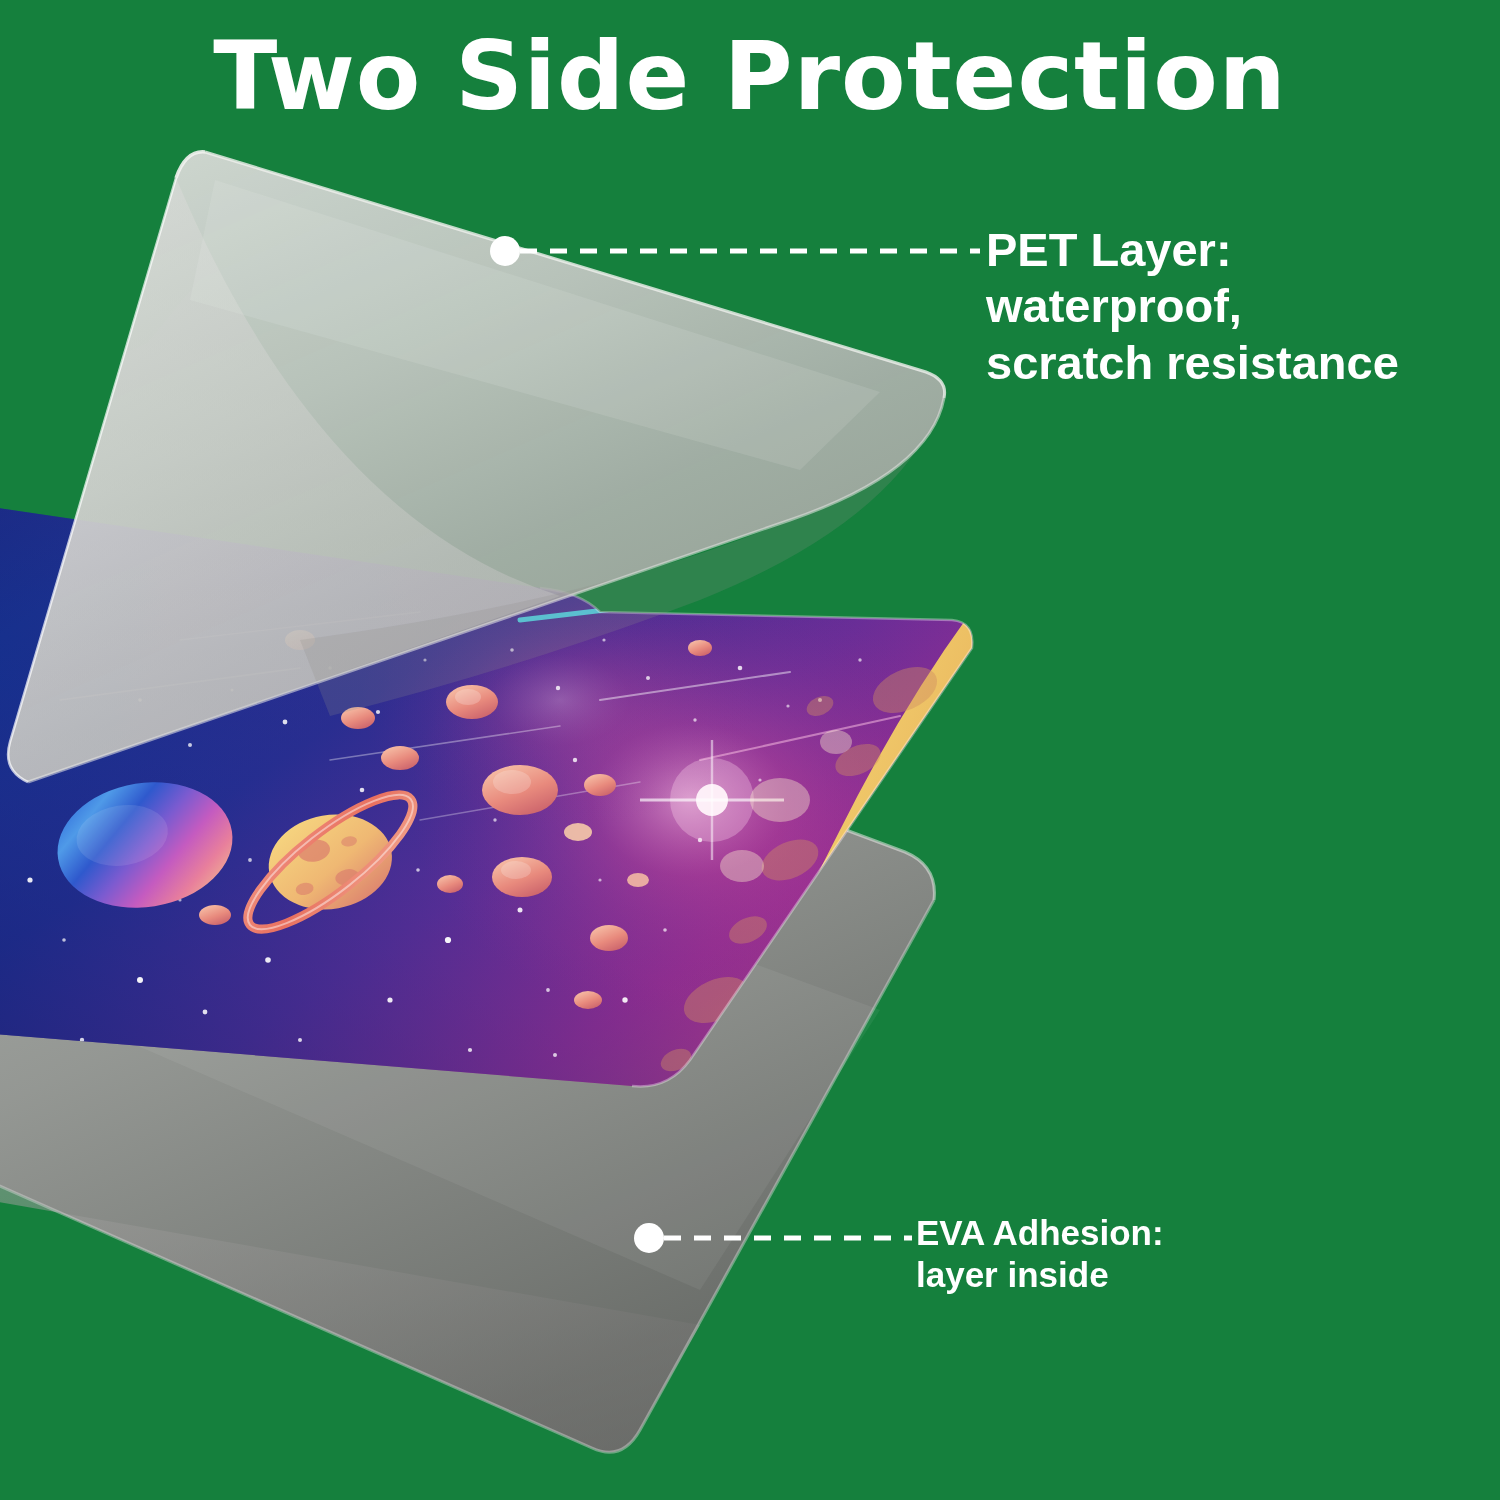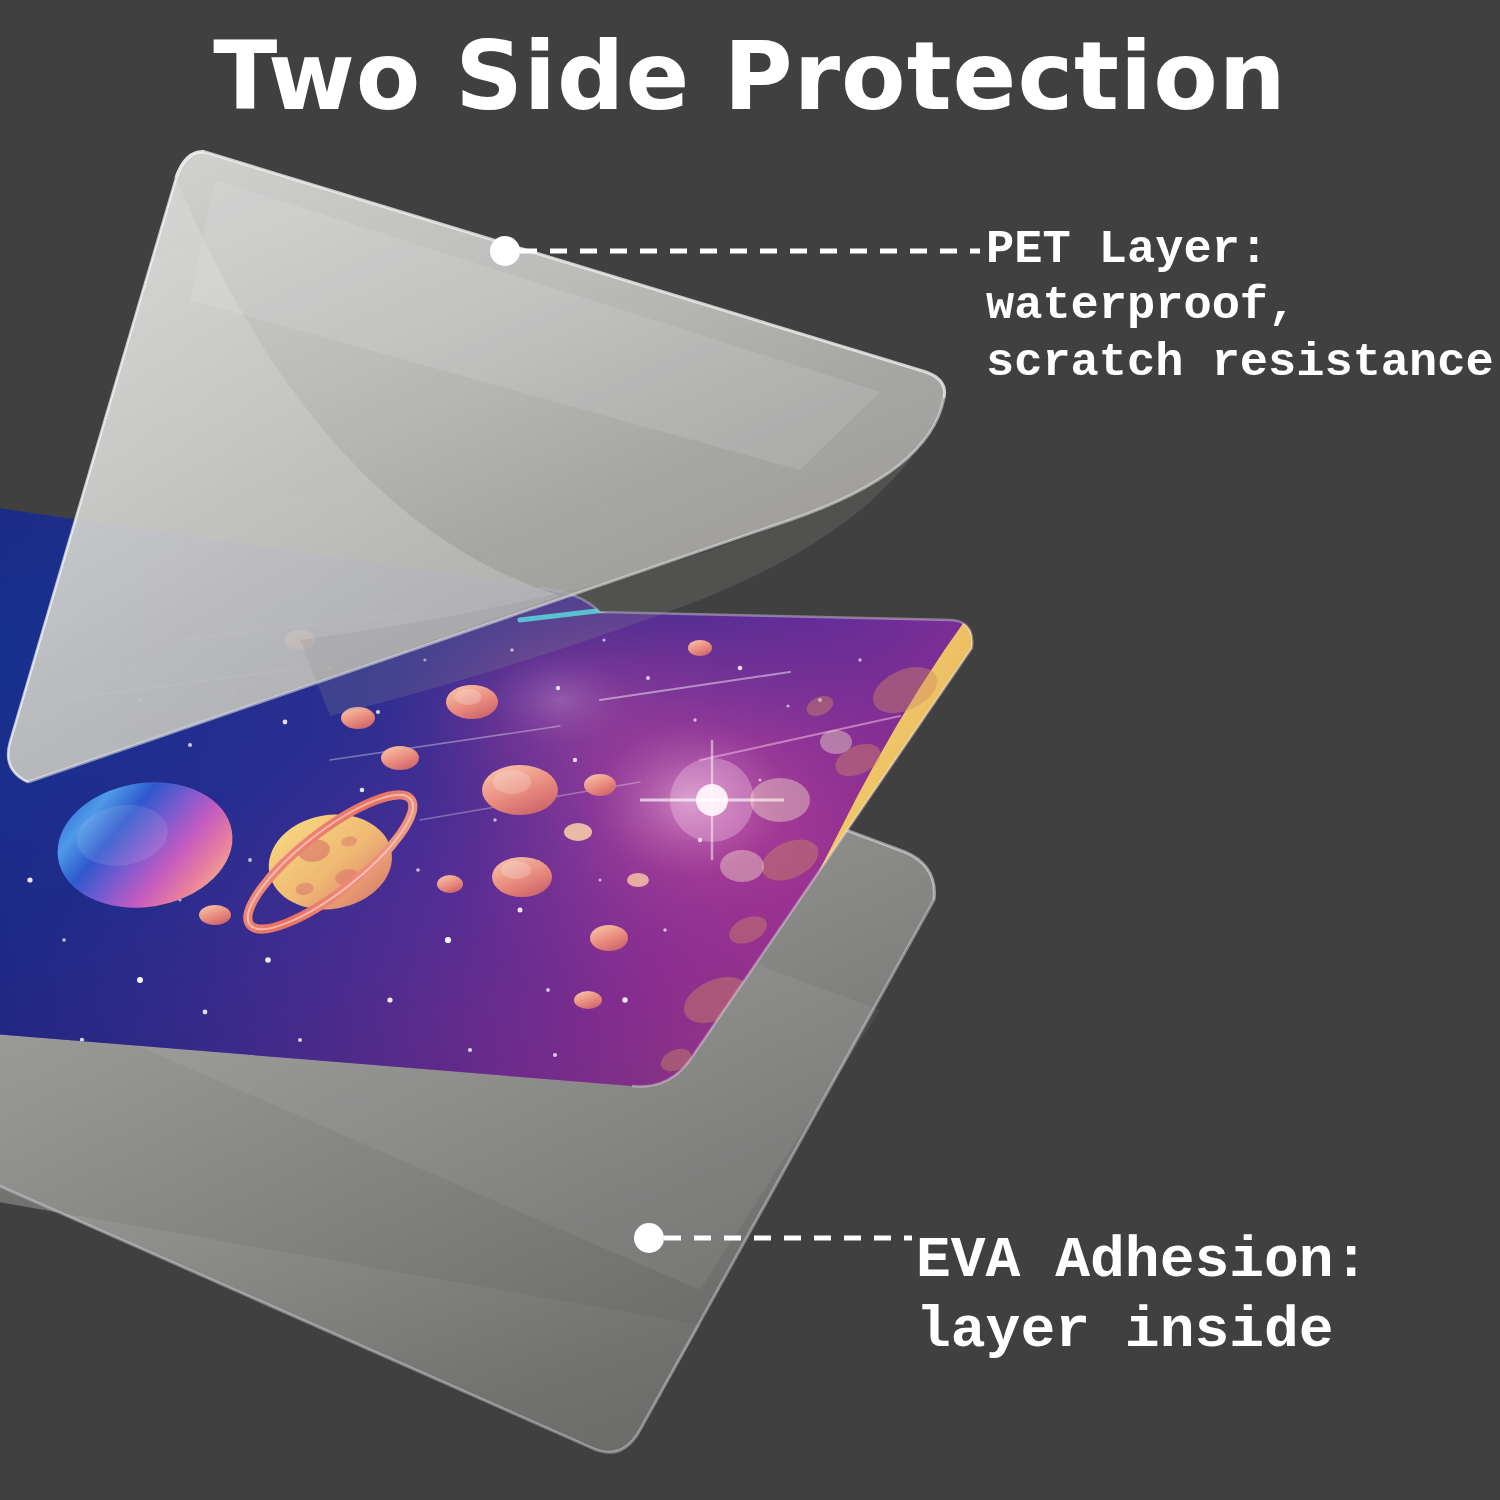--- a/index.html
+++ b/index.html
@@ -5,21 +5,21 @@
 <style>
   html, body {
     margin: 0;
     padding: 0;
     background: #1d1d1d;
   }
   #stage {
     position: relative;
     width: 1500px;
     height: 1500px;
-    background: #404040;
+    background: #15803d;
     overflow: hidden;
     font-family: "DejaVu Sans", sans-serif;
   }
 
   
   #title {
     position: absolute;
     left: 0;
     top: 28px;
     width: 1500px;
@@ -39,35 +39,34 @@
     left: 0;
     top: 0;
     width: 1500px;
     height: 1500px;
   }
 
   
   .callout {
     position: absolute;
     color: #ffffff;
-    font-family: Liberation Mono, monospace;
+    font-family: Liberation Sans, sans-serif;
     font-weight: 700;
     line-height: 1.20;
     white-space: nowrap;
   }
   #pet-callout {
     left: 986px;
     top: 222px;
     font-size: 47px;
   }
   #eva-callout {
     left: 916px;
     top: 1212px;
-    font-size: 58px;
-    margin-top: 14px;
+    font-size: 35px;
   }
   .callout .ln { display: block; }
   .callout .ln.indent { padding-left: 24px; }
 
   
   .lead-dot {
     position: absolute;
     background: #ffffff;
     border-radius: 50%;
   }

